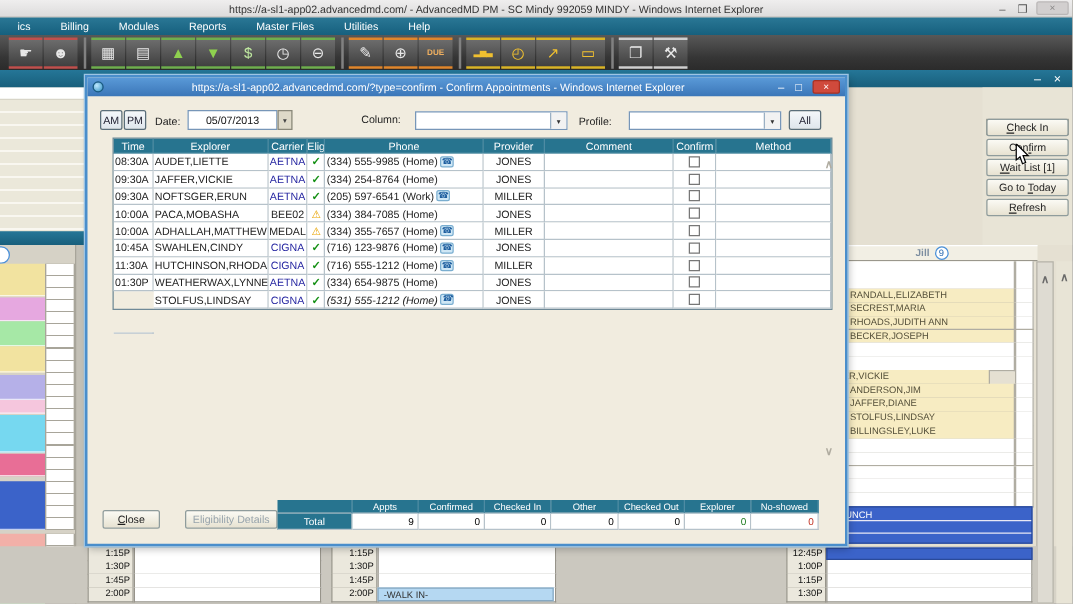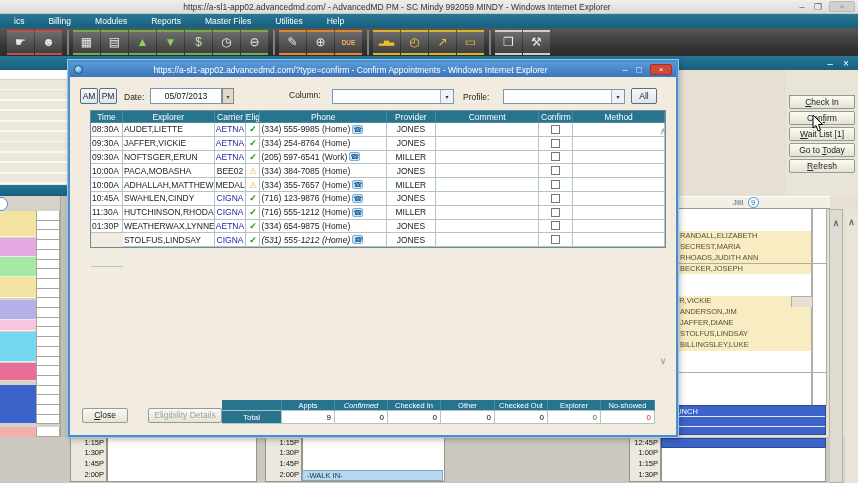--- a/index.html
+++ b/index.html
@@ -443,21 +443,21 @@
     <div class="chev abs" style="left:586px;top:294px;width:14px;color:#b0aca0;">∨</div>
 
     <div class="pbtn abs" style="left:12px;top:346px;width:46px;height:15px;">
       <span class="u">C</span><span>lose</span>
     </div>
     <div class="pbtn dis abs" style="left:78px;top:346px;width:74px;height:15px;">Eligibility Details</div>
     <div class="abs totals" id="totals-table" style="left:152px;top:338px;width:433px;height:24px;">
         <div class="trow" style="height: 11px;">
           <div class="tcell hd" style="width: 60px;"></div>
           <div class="tcell hd" style="width: 53px;">Appts</div>
-          <div class="tcell hd" style="width: 53px; font-style: italic;">Confirmed</div>
+          <div class="tcell hd" style="width: 53px;">Confirmed</div>
           <div class="tcell hd" style="width: 53px;">Checked In</div>
           <div class="tcell hd" style="width: 54px;">Other</div>
           <div class="tcell hd" style="width: 53px;">Checked Out</div>
           <div class="tcell hd" style="width: 53px;">Explorer</div>
           <div class="tcell hd" style="width: 54px;">No-showed</div>
         </div>
         <div class="trow" style="height: 13px;">
           <div class="tcell lab" style="width: 60px;">Total</div>
           <div class="tcell val" style="width: 53px; color: rgb(0, 0, 0);">9</div>
           <div class="tcell val" style="width: 53px; color: rgb(0, 0, 0);">0</div>

